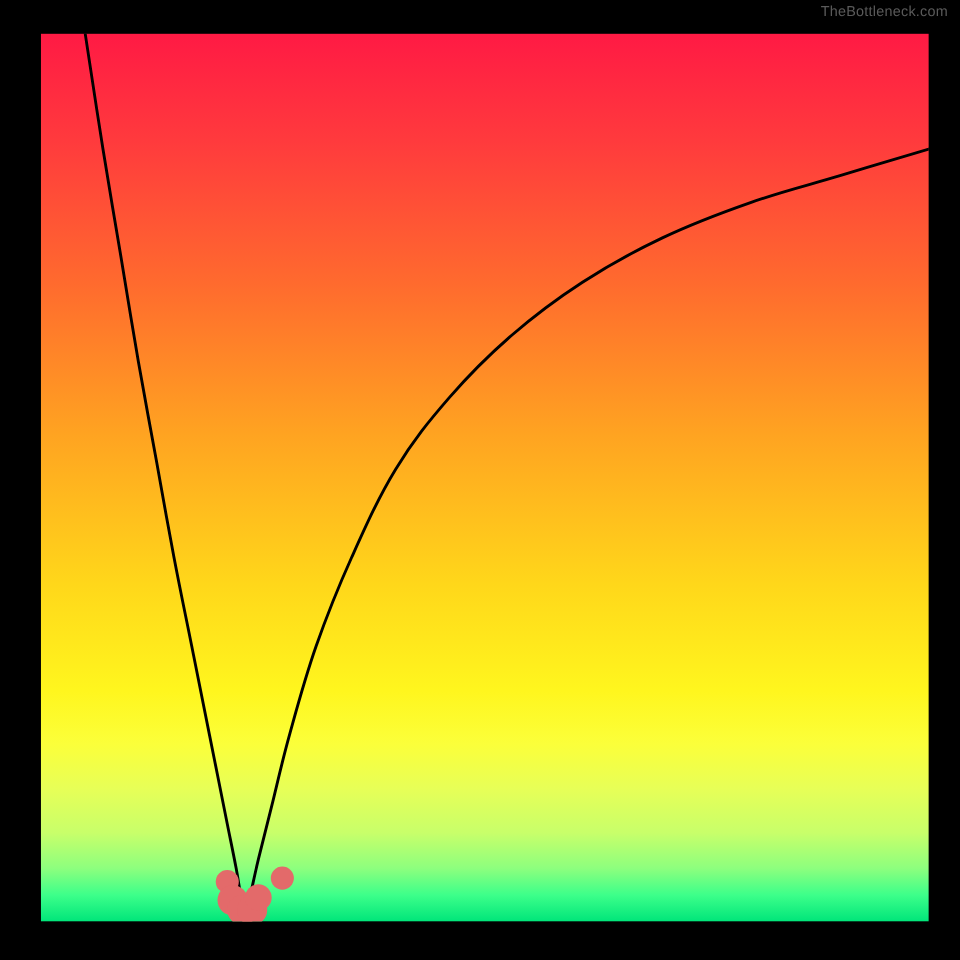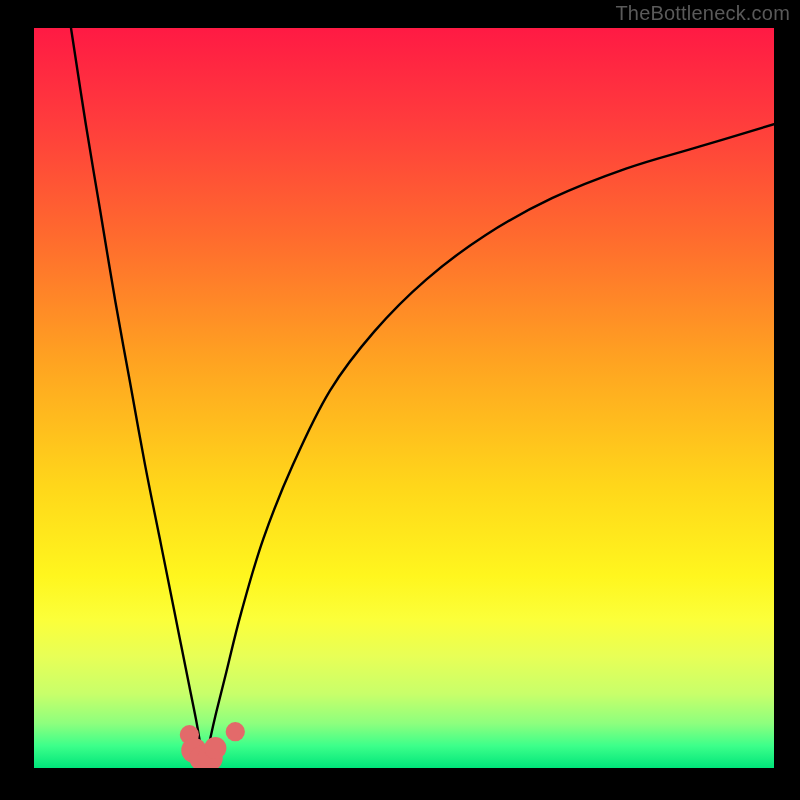--- a/index.html
+++ b/index.html
@@ -20,21 +20,21 @@
   }
   .plot {
     position: absolute;
     background: #000;
   }
   .watermark {
     position: absolute;
     top: 2px;
     right: 10px;
     color: #5a5a5a;
-    font-size: 20px;
+    font-size: 12px;
     font-weight: 500;
     letter-spacing: 0.2px;
     pointer-events: none;
   }
   svg {
     position: absolute;
     left: 0; top: 0;
   }
 </style>
 </head>

